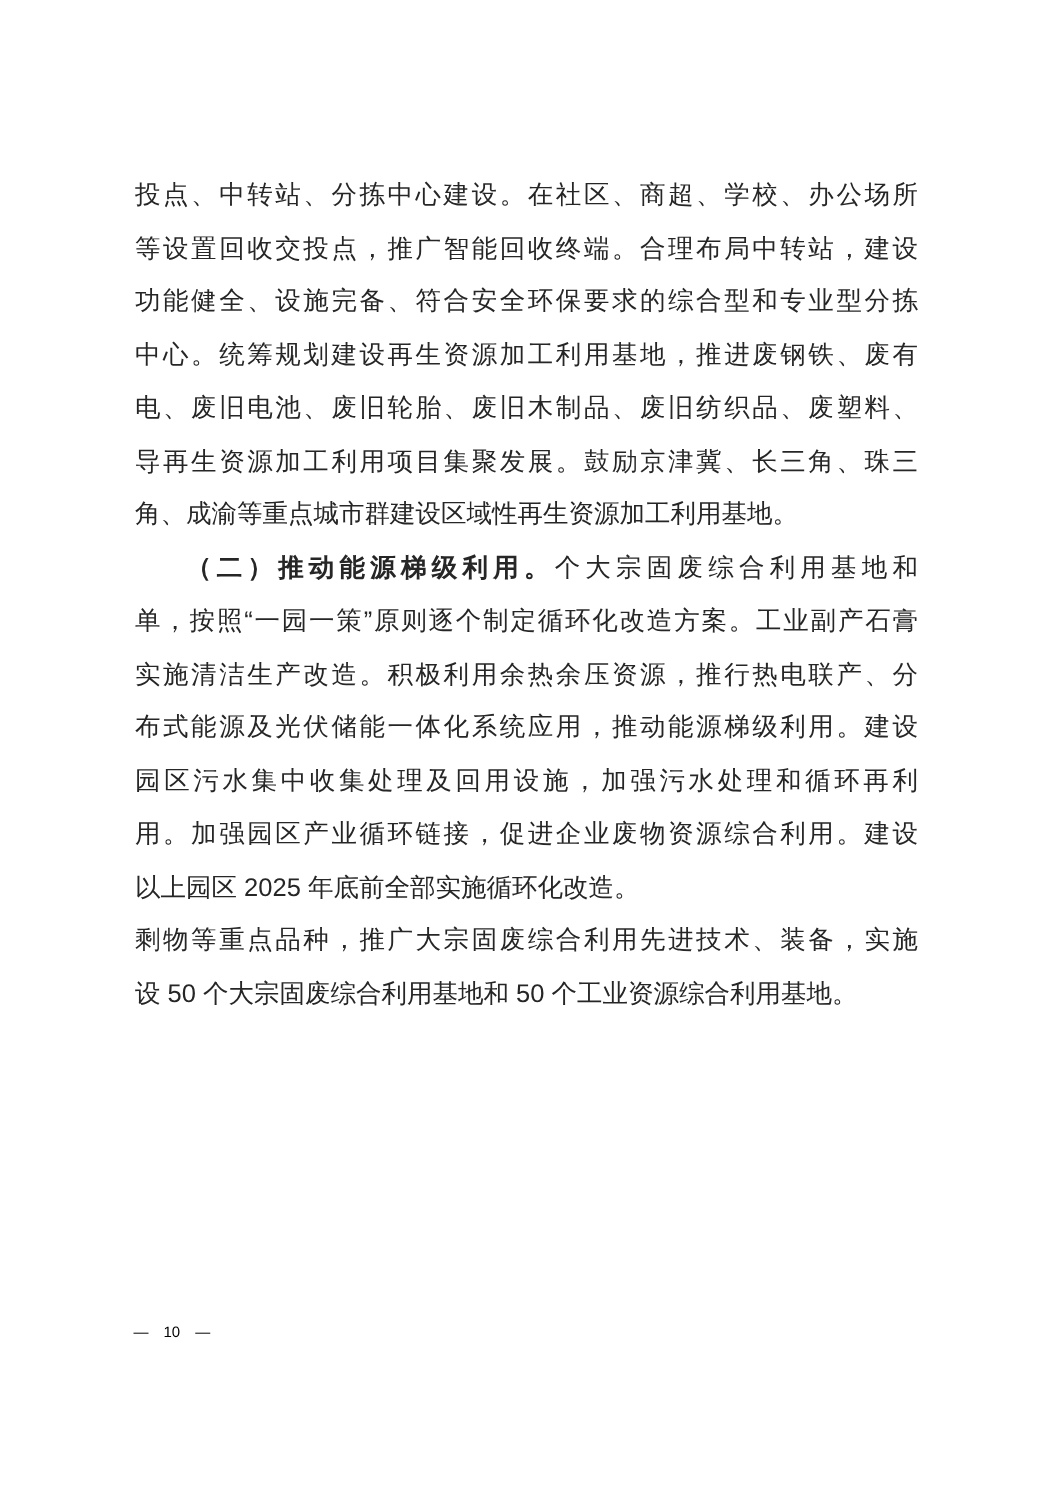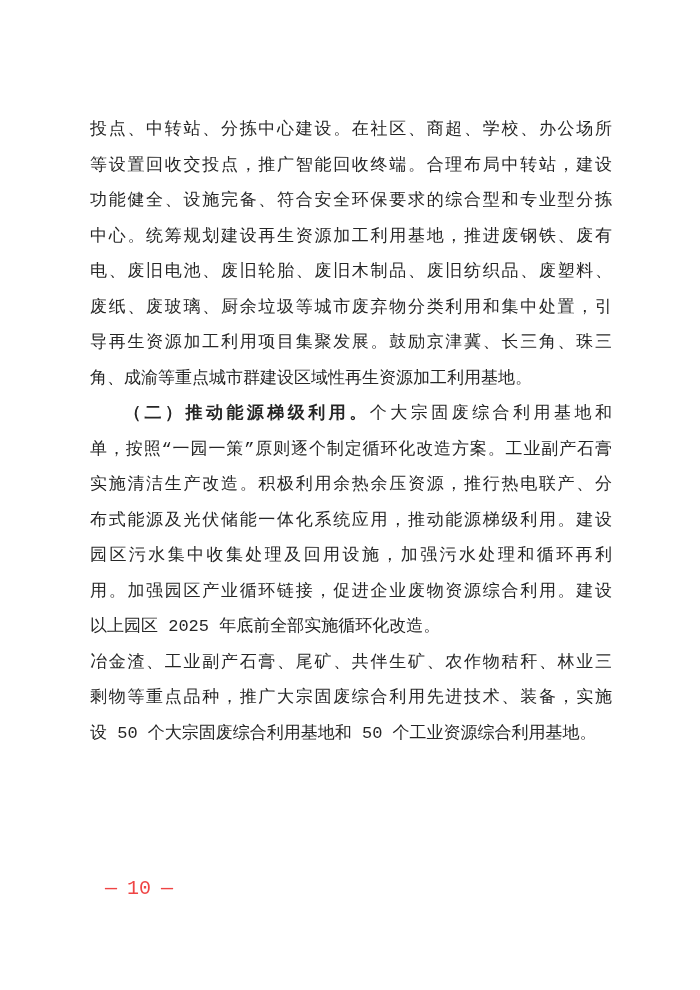--- a/index.html
+++ b/index.html
@@ -5,21 +5,21 @@
   html, body {
     margin: 0;
     padding: 0;
     background: #ffffff;
   }
   .page {
     position: relative;
     width: 700px;
     height: 990px;
     background: #ffffff;
-    font-family: Liberation Mono, monospace;
+    font-family: Liberation Sans, sans-serif;
     color: #262626;
     overflow: hidden;
   }
   .text-block {
     position: absolute;
     top: 112px;
     left: 90px;
     width: 522px;
   }
   .line {
@@ -36,52 +36,50 @@
   }
   .line.indent {
     text-indent: 34px;
   }
   .lead-bold {
     font-weight: bold;
   }
   .footer {
     position: absolute;
     top: 879px;
-    left: 100px;
-    font-size: 20px;
+    left: 84px;
+    font-size: 10px;
     line-height: 20px;
-    color: #ef4444;
+    color: #000000;
   }
   .footer span {
     margin: 0 5px;
   }
 </style>
 </head>
 <body>
 
 <div class="page">
   <div class="text-block">
 
     <div class="line">投点、中转站、分拣中心建设。在社区、商超、学校、办公场所</div>
     <div class="line">等设置回收交投点，推广智能回收终端。合理布局中转站，建设</div>
     <div class="line">功能健全、设施完备、符合安全环保要求的综合型和专业型分拣</div>
     <div class="line">中心。统筹规划建设再生资源加工利用基地，推进废钢铁、废有</div>
     <div class="line">电、废旧电池、废旧轮胎、废旧木制品、废旧纺织品、废塑料、</div>
-    <div class="line">废纸、废玻璃、厨余垃圾等城市废弃物分类利用和集中处置，引</div>
     <div class="line">导再生资源加工利用项目集聚发展。鼓励京津冀、长三角、珠三</div>
     <div class="line para-end">角、成渝等重点城市群建设区域性再生资源加工利用基地。</div>
 
     <div class="line indent"><span class="lead-bold">（二）推动能源梯级利用。</span><span>个大宗固废综合利用基地和</span></div>
     <div class="line">单，按照“一园一策”原则逐个制定循环化改造方案。工业副产石膏</div>
     <div class="line">实施清洁生产改造。积极利用余热余压资源，推行热电联产、分</div>
     <div class="line">布式能源及光伏储能一体化系统应用，推动能源梯级利用。建设</div>
     <div class="line">园区污水集中收集处理及回用设施，加强污水处理和循环再利</div>
     <div class="line">用。加强园区产业循环链接，促进企业废物资源综合利用。建设</div>
     <div class="line para-end">以上园区 2025 年底前全部实施循环化改造。</div>
 
-    <div class="line">冶金渣、工业副产石膏、尾矿、共伴生矿、农作物秸秆、林业三</div>
     <div class="line">剩物等重点品种，推广大宗固废综合利用先进技术、装备，实施</div>
     <div class="line para-end">设 50 个大宗固废综合利用基地和 50 个工业资源综合利用基地。</div>
 
   </div>
 
   <div class="footer"><span>—</span><span>10</span><span>—</span></div>
 </div>
 
 </body></html>

